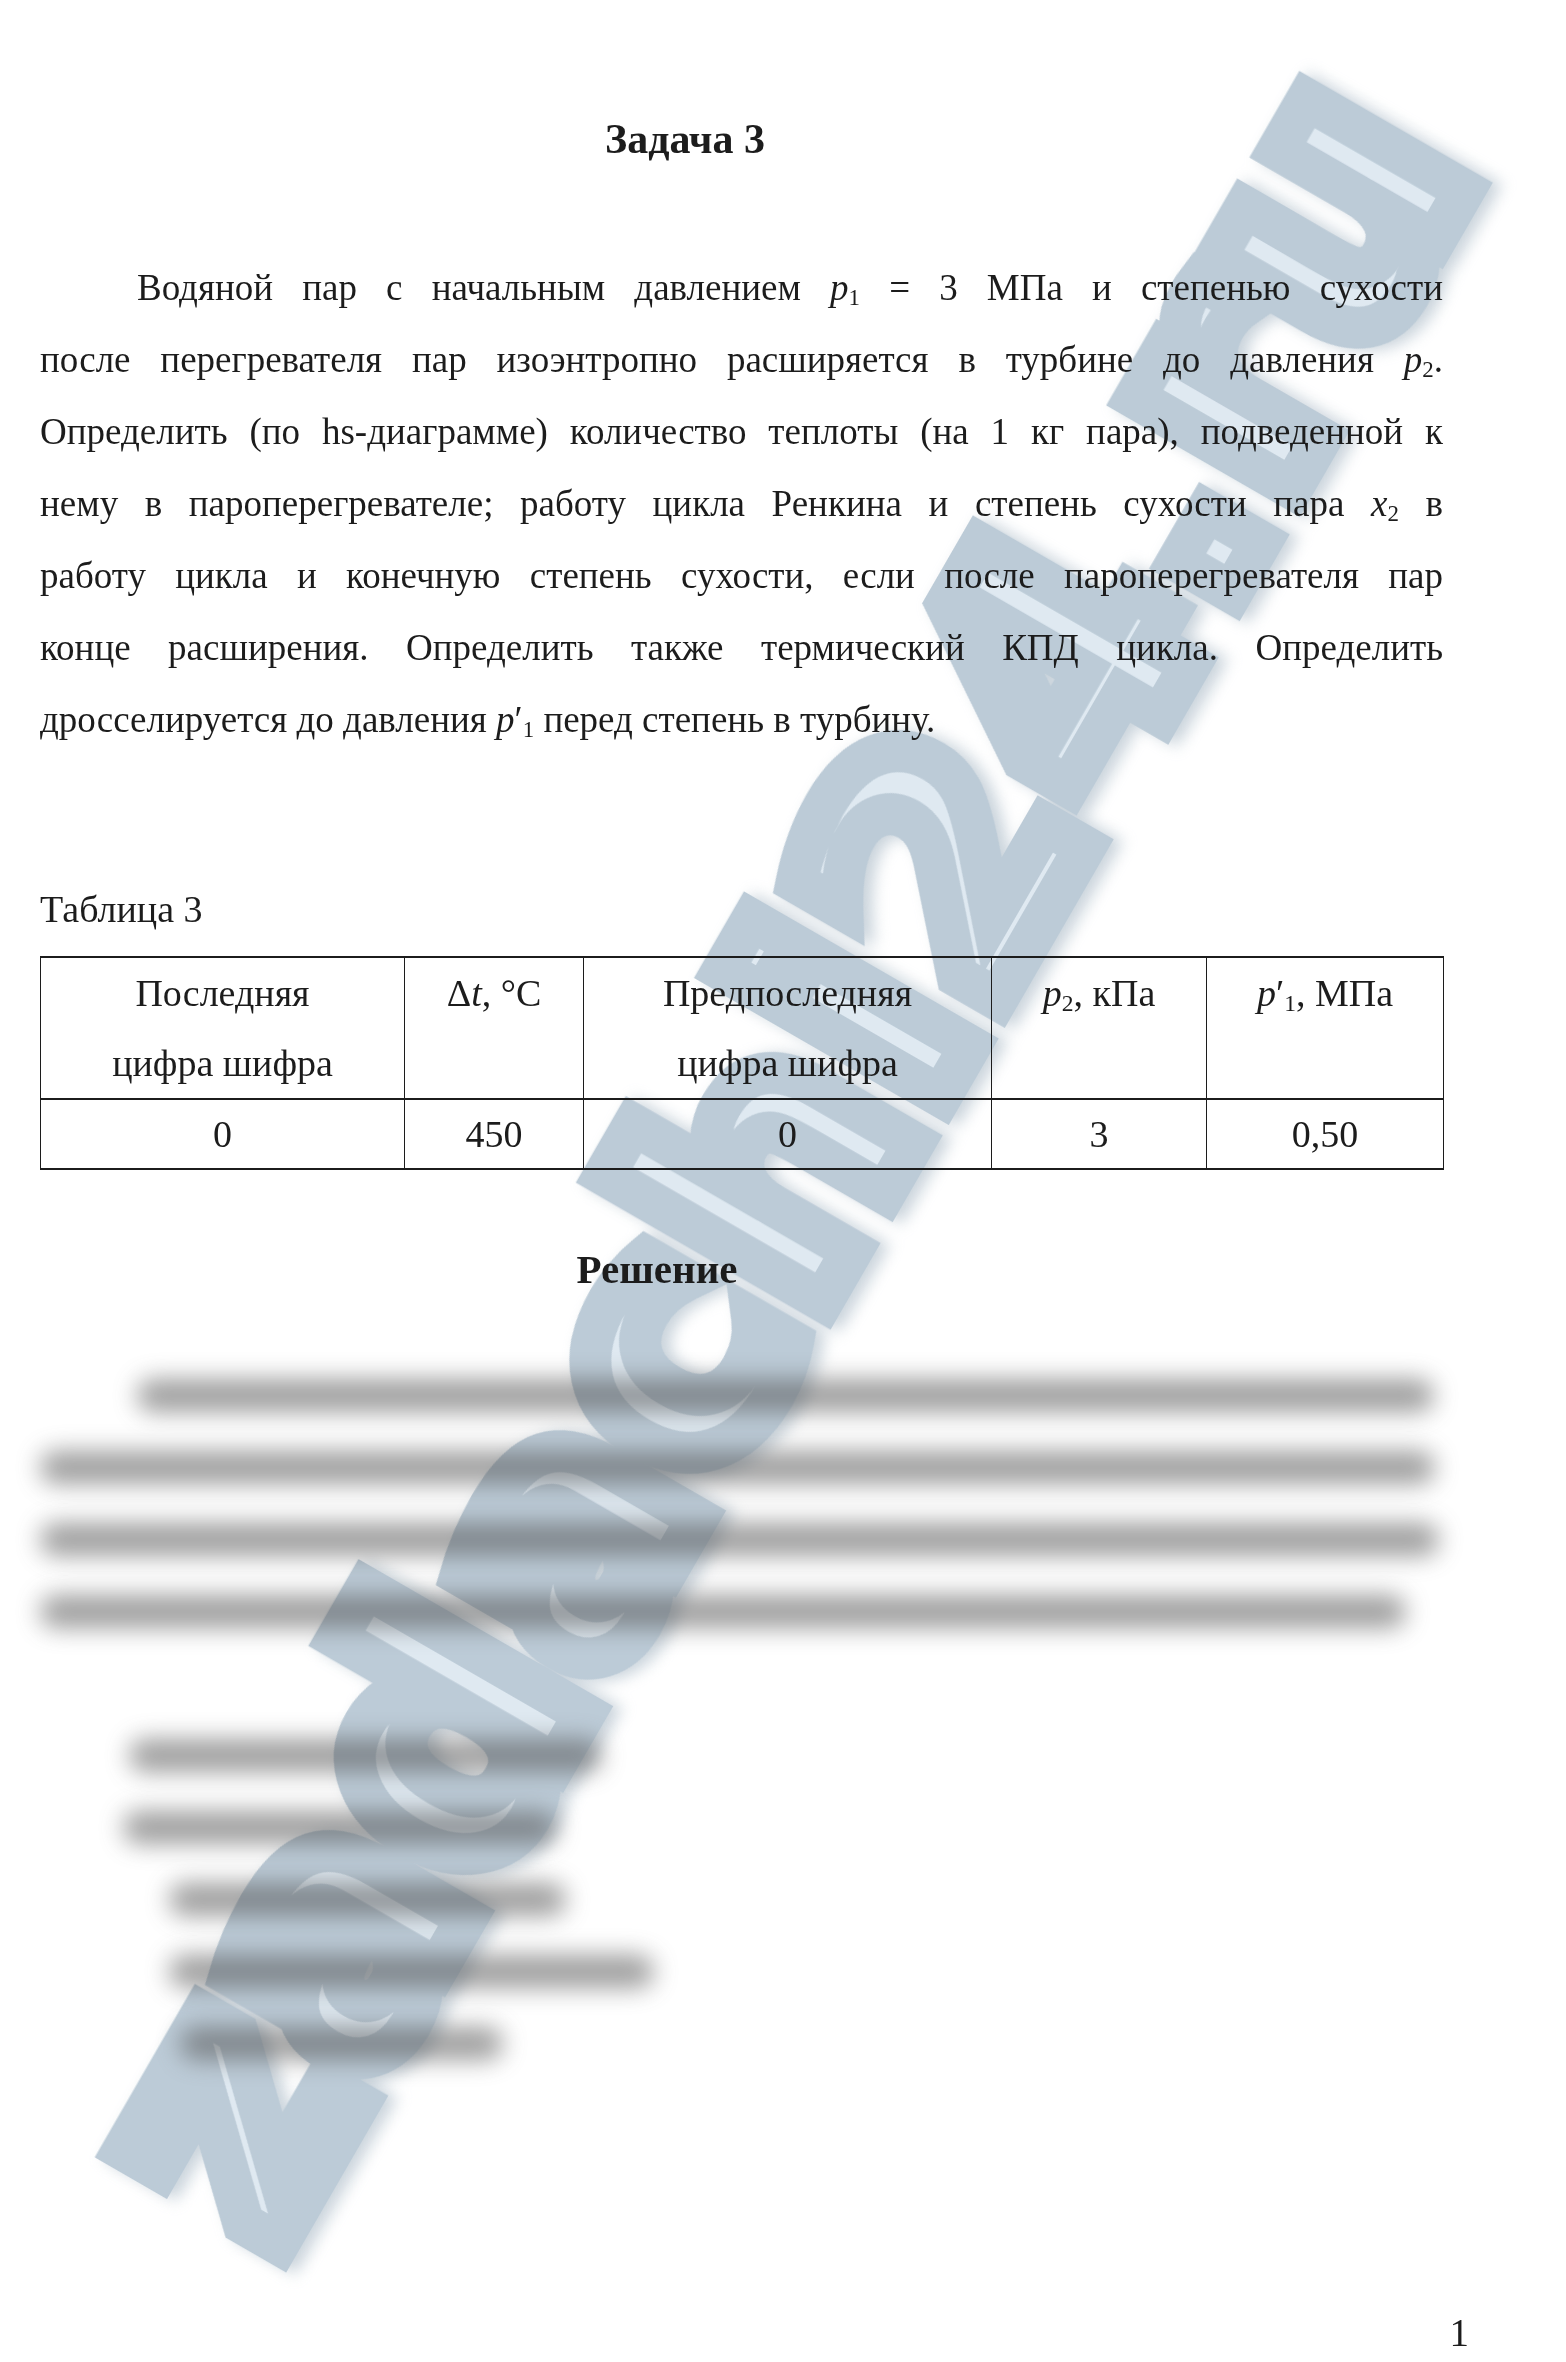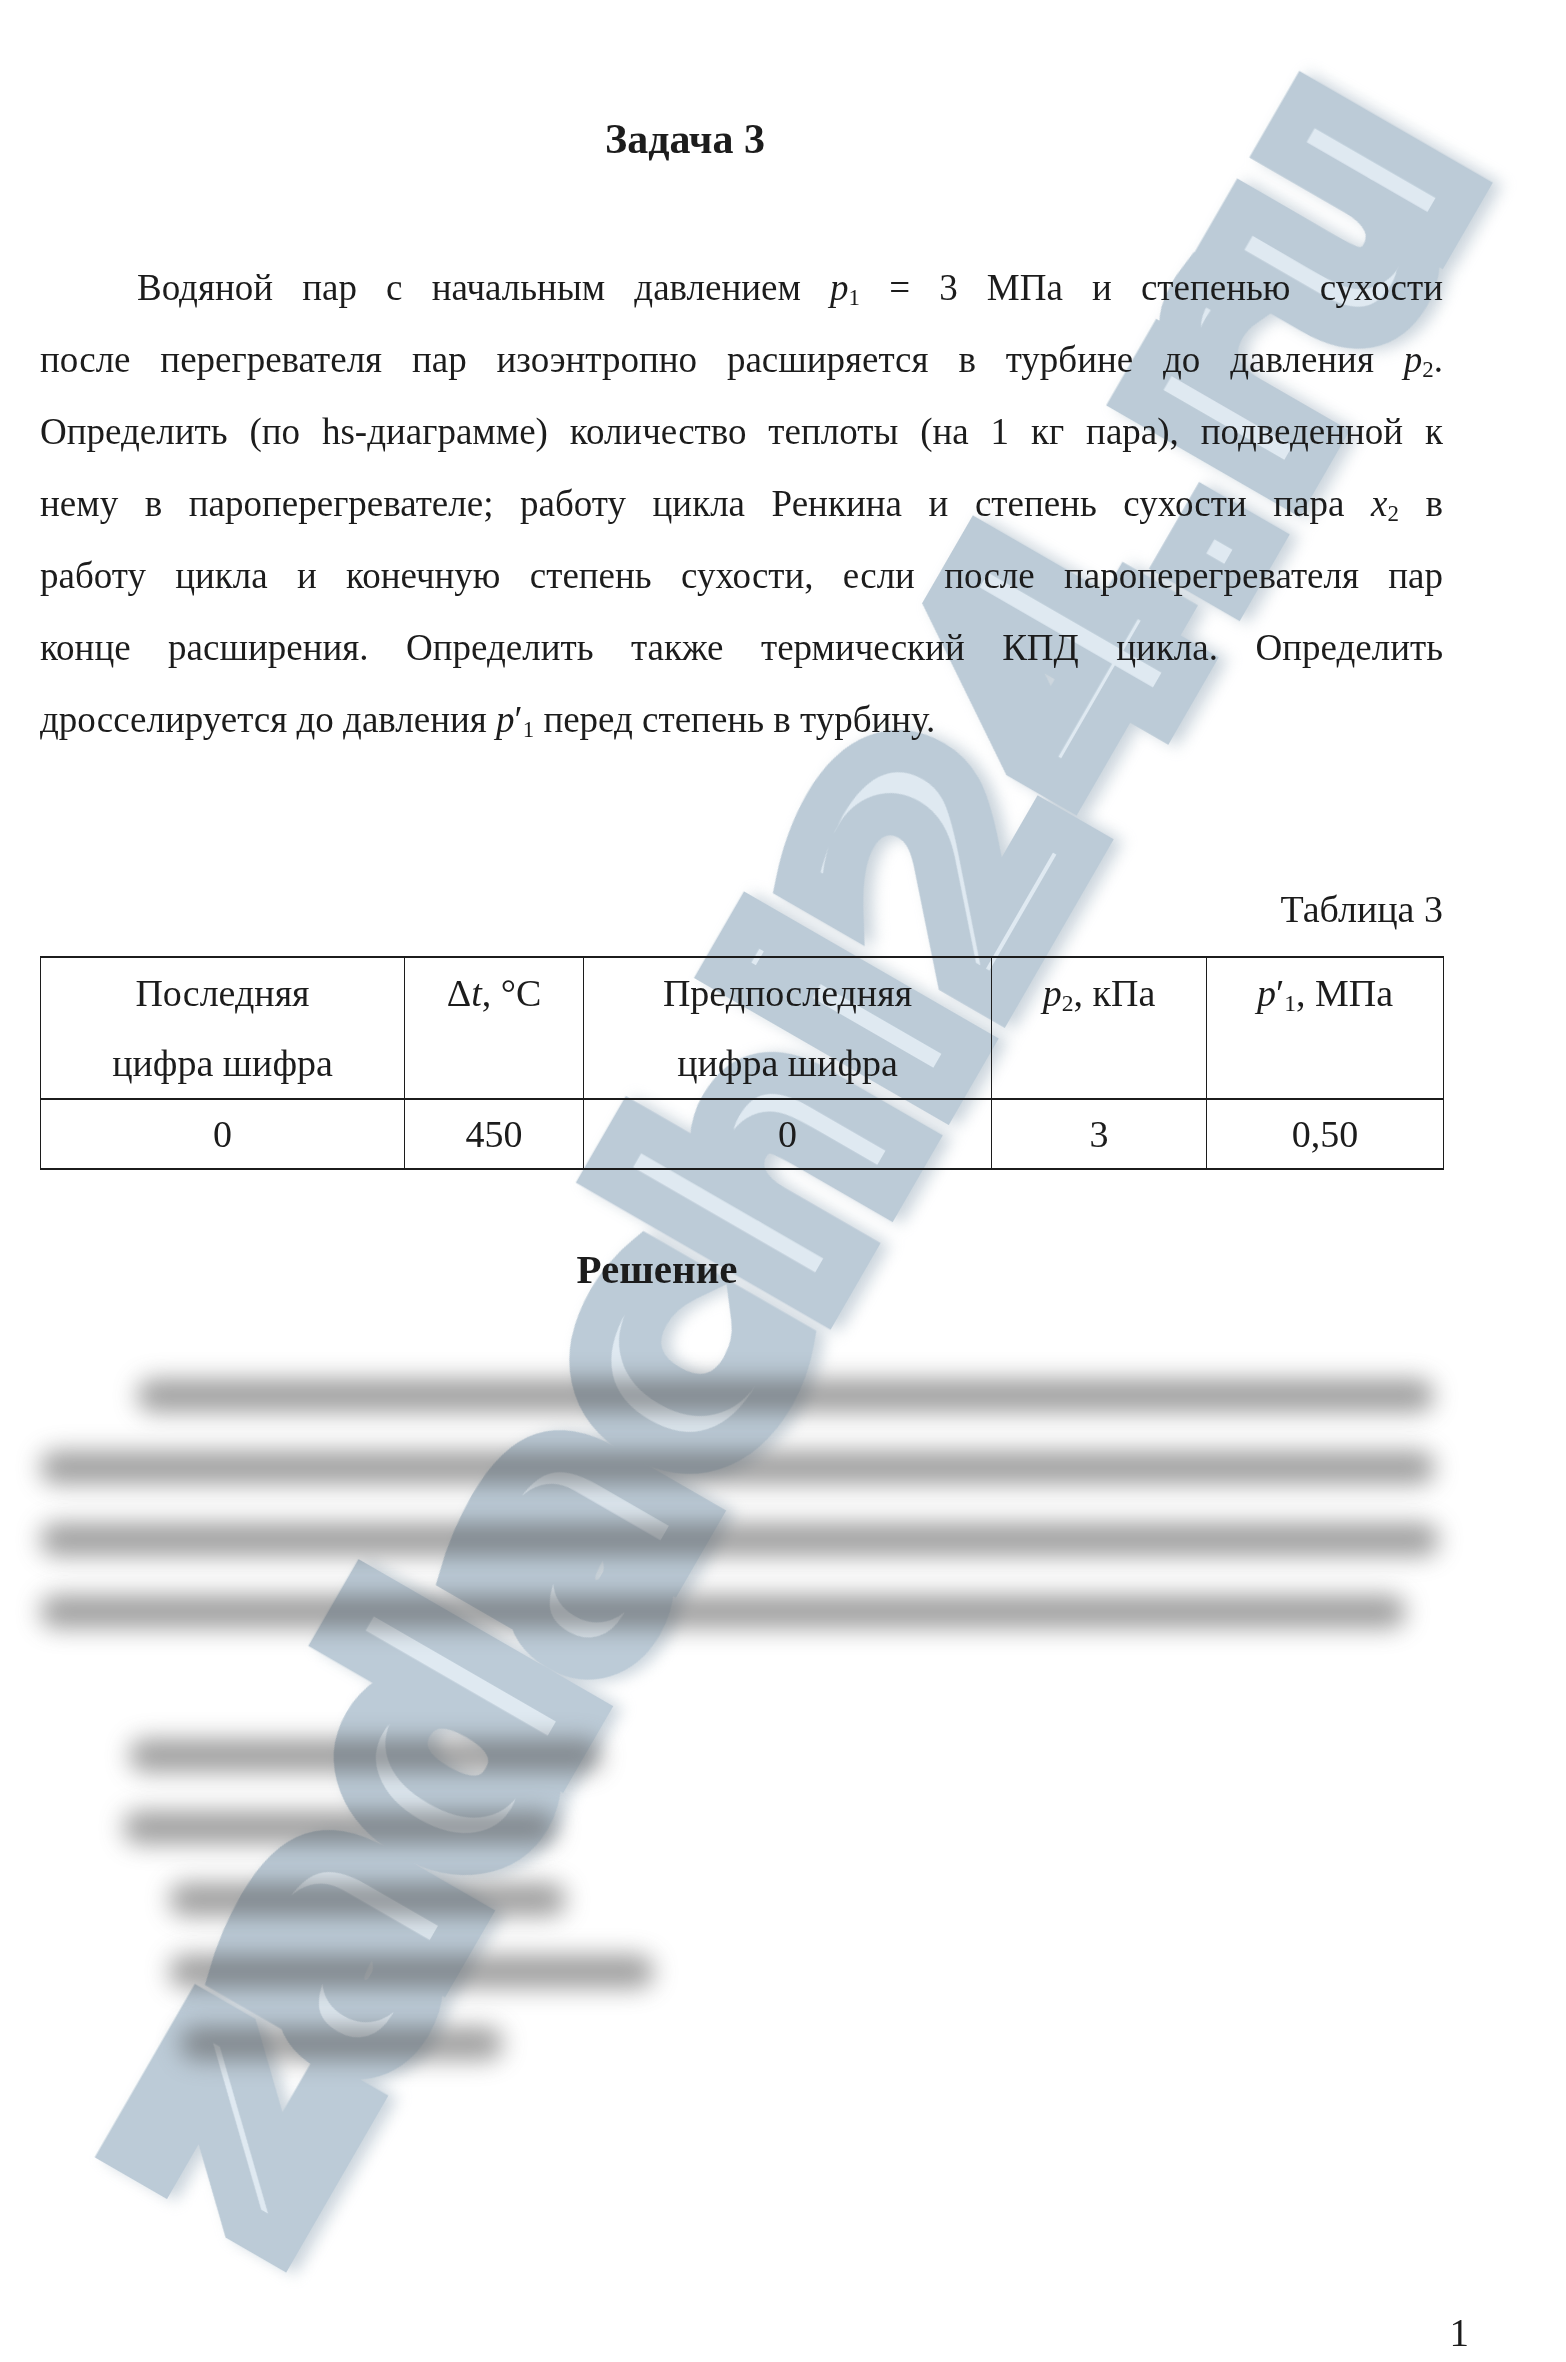--- a/index.html
+++ b/index.html
@@ -26,21 +26,21 @@
   .para{position:absolute;top:252px;left:40px;width:1403px;
         font-size:37px;line-height:72px;z-index:2;}
   .para .rline{text-align:justify;text-align-last:justify;}
   .para .rline:first-child{text-indent:97px;}
   .para .rline:last-child{text-align-last:left;}
 
   .it{font-style:italic;}
   .sub{font-size:.62em;vertical-align:-0.22em;line-height:0;}
 
   
-  .caption{position:absolute;top:873px;left:40px;width:1403px;text-align:right;
+  .caption{position:absolute;top:873px;left:40px;width:1403px;
            font-size:38px;line-height:72px;z-index:2;}
   table.tbl{position:absolute;top:956px;left:40px;width:1403px;z-index:2;
             border-collapse:collapse;table-layout:fixed;font-size:38px;background:transparent;}
   .tbl th,.tbl td{border:1.8px solid var(--ink,#1c1c1c);font-weight:normal;
             text-align:center;padding:0;background:transparent;}
   .tbl tr.hrow th{height:140px;vertical-align:top;line-height:70px;
             border-top:2.8px solid var(--ink,#1c1c1c);border-bottom:2.8px solid var(--ink,#1c1c1c);margin-top:17px;}
   .tbl tr.drow td{height:68px;vertical-align:middle;line-height:68px;
             border-bottom:2.8px solid var(--ink,#1c1c1c);}
 

